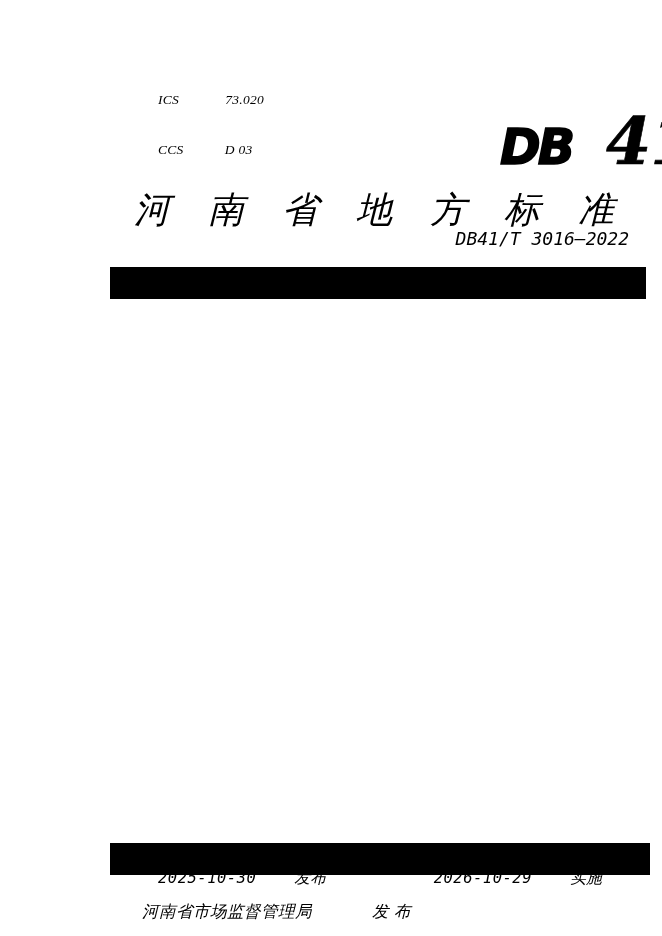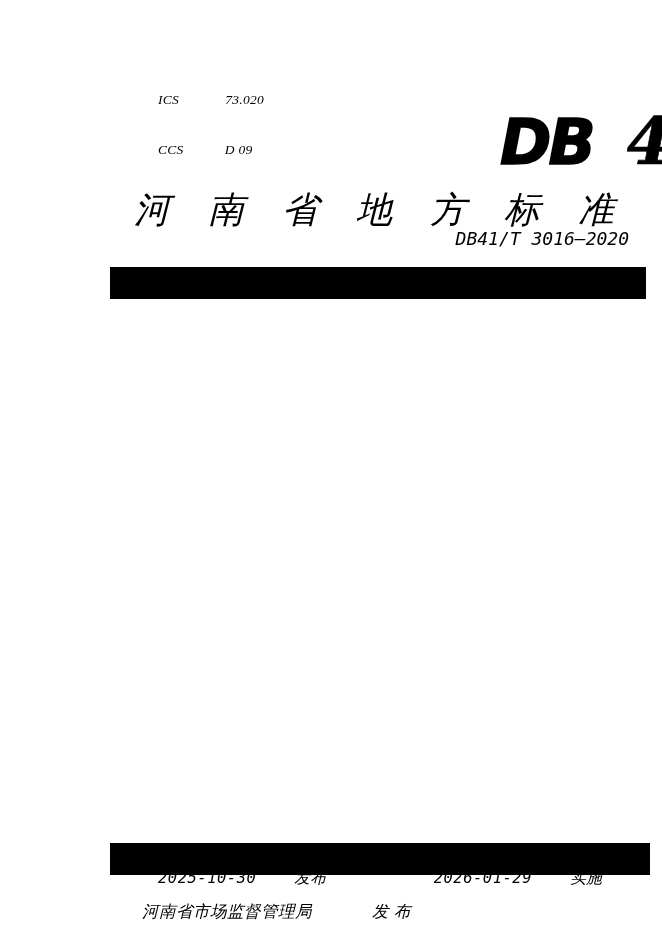--- a/index.html
+++ b/index.html
@@ -26,21 +26,21 @@
   .code-value-ics { margin-left: 14px; }
   .code-value-ccs { margin-left: 9px; }
 
   
   .logo {
     position: absolute; left: 436px; top: 61px;
     line-height: 1; white-space: nowrap;
   }
   .logo-db {
     font-family: "DejaVu Sans", sans-serif;
-    font-weight: bold; font-size: 62px;
+    font-weight: bold; font-size: 49px;
     letter-spacing: -3px;
     -webkit-text-stroke: 1.6px #000;
   }
   .logo-num {
     font-family: "DejaVu Serif", serif;
     font-weight: bold; font-size: 65px;
     letter-spacing: -1px; margin-left: 2px;
     -webkit-text-stroke: 0.6px #000;
   }
 
@@ -92,50 +92,50 @@
 </head>
 <body>
 
 <div class="page">
 
   <div class="codes">
     <div>
       <span>ICS</span><span class="code-value-ics">73.020</span>
     </div>
     <div>
-      <span>CCS</span><span class="code-value-ccs">D 09</span>
+      <span>CCS</span><span class="code-value-ccs">D 03</span>
     </div>
   </div>
 
   <div class="logo">
     <span class="logo-db">DB</span><span class="logo-num">41</span>
   </div>
 
   <div class="standard-type">
       <span>河</span>
       <span>南</span>
       <span>省</span>
       <span>地</span>
       <span>方</span>
       <span>标</span>
       <span>准</span>
     </div>
 
-  <div class="standard-number">DB41/T 3016—2020</div>
+  <div class="standard-number">DB41/T 3016—2022</div>
 
   <div class="rule rule-top"></div>
 
 
   <div class="dates-row">
     <div class="date-group">
       <span class="date-value">2025-10-30</span>
       <span class="date-label">发布</span>
     </div>
     <div class="date-group">
-      <span class="date-value">2026-01-29</span>
+      <span class="date-value">2026-10-29</span>
       <span class="date-label">实施</span>
     </div>
   </div>
 
   <div class="rule rule-bottom"></div>
 
   <div class="publisher-row">
     <span>河南省市场监督管理局</span><span class="publish-action">发 布</span>
   </div>
 

